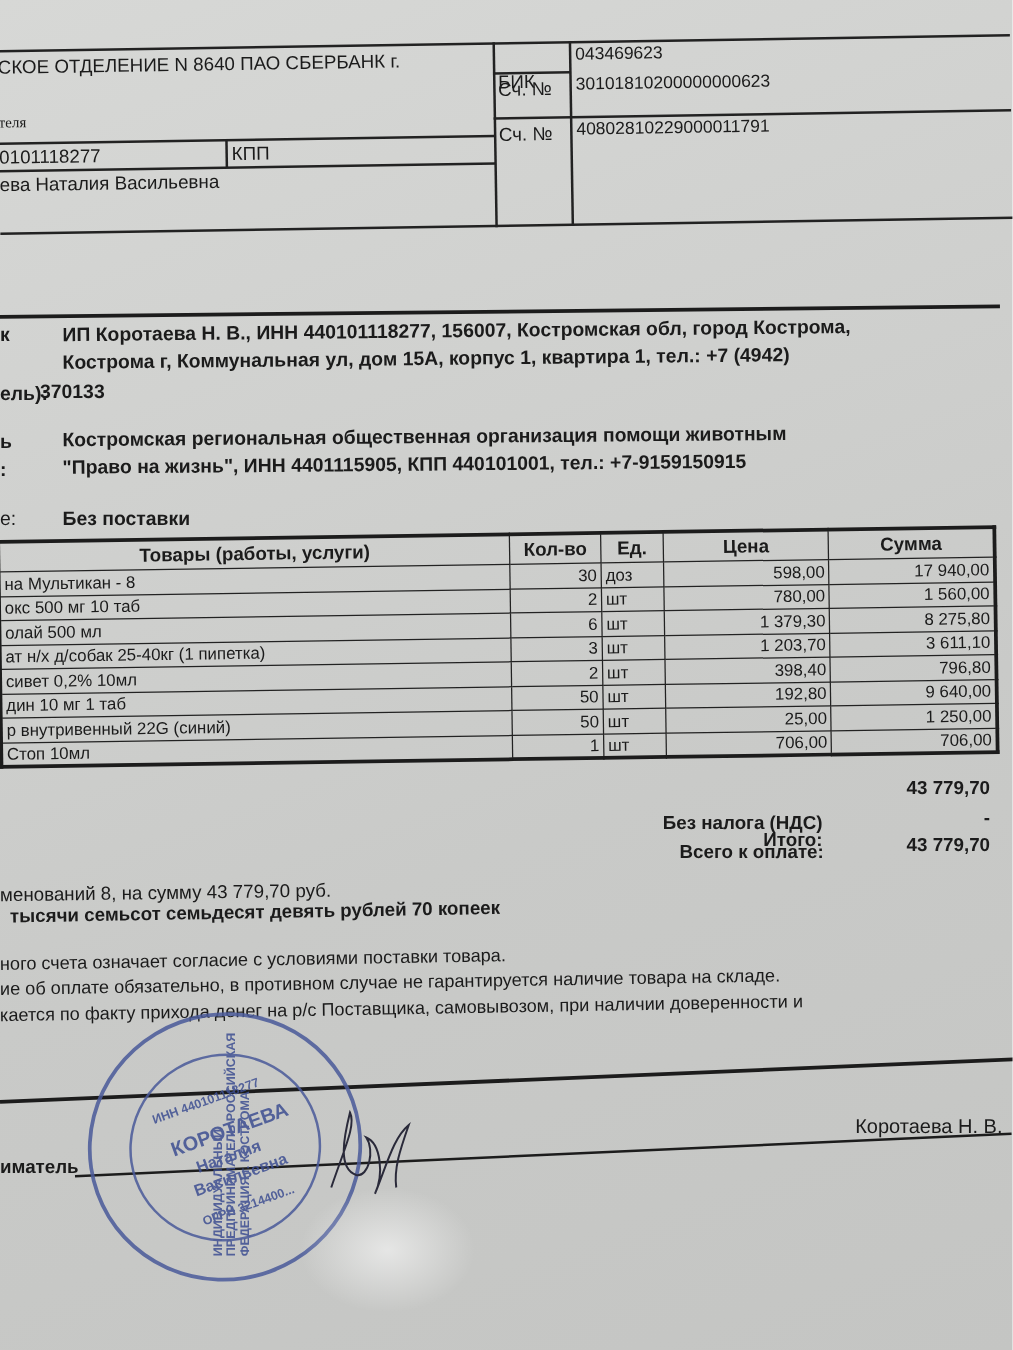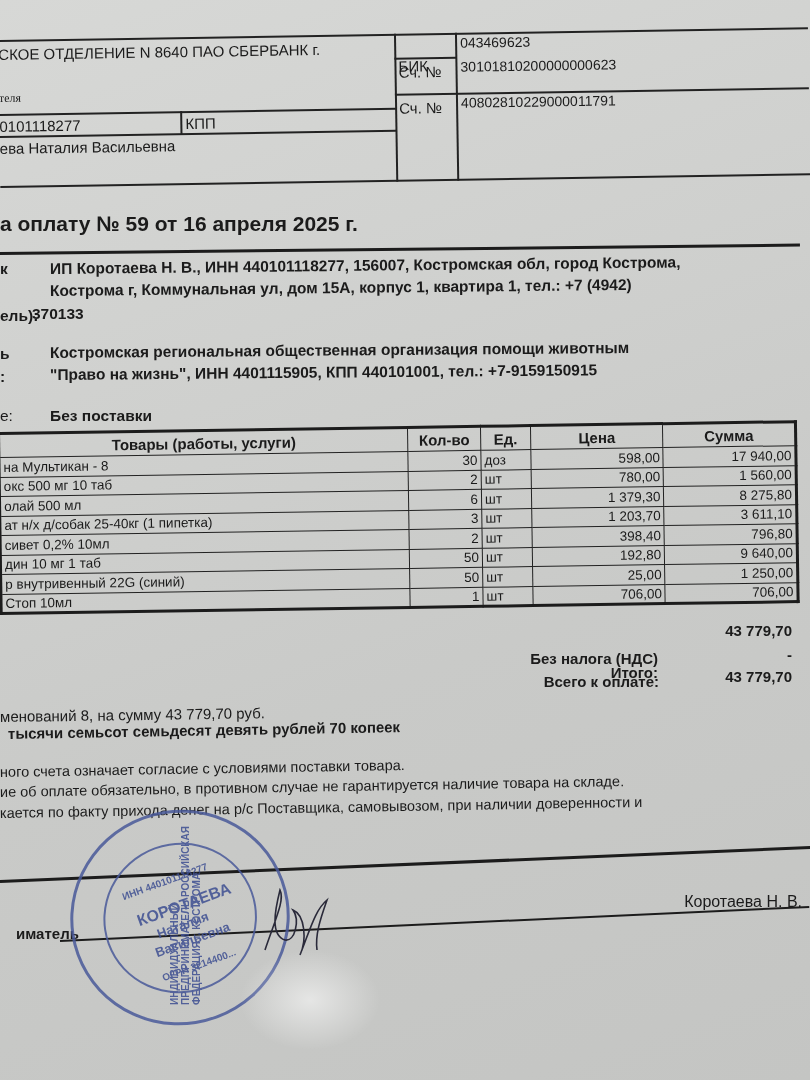--- a/index.html
+++ b/index.html
@@ -68,21 +68,20 @@
     <span class="abs bank-text" style="left:400px;top:30px;">Сч. №</span>
     <span class="abs bank-text" style="left:462px;top:26px;font-size:14px;">30101810200000000623</span>
     <span class="abs bank-text" style="left:0;top:51px;font-size:12px;font-family:Liberation Serif, serif;">теля</span>
     <span class="abs bank-text" style="left:0;top:78px;">0101118277</span>
     <span class="abs bank-text" style="left:186px;top:78px;">КПП</span>
     <span class="abs bank-text" style="left:0;top:100px;">ева Наталия Васильевна</span>
     <span class="abs bank-text" style="left:400px;top:66px;">Сч. №</span>
     <span class="abs bank-text" style="left:462px;top:62px;font-size:14px;">40802810229000011791</span>
   </div>
 
-  <div class="abs title" style="left:0;top:212px;">а оплату № 59 от 16 апреля 2025 г.</div>
   <div class="rule" style="left:0;top:252px;width:800px;transform:rotate(-0.6deg);"></div>
 
   <div class="abs party" style="left:0;top:258px;">к</div>
   <div class="abs party" style="left:0;top:297px;margin-top:8px;">ель):</div>
   <div class="abs party" style="left:50px;top:258px;transform:rotate(-0.6deg);transform-origin:left;">ИП Коротаева Н. В., ИНН 440101118277, 156007, Костромская обл, город Кострома,</div>
   <div class="abs party" style="left:50px;top:280px;transform:rotate(-0.6deg);transform-origin:left;">Кострома г, Коммунальная ул, дом 15А, корпус 1, квартира 1, тел.: +7 (4942)</div>
   <div class="abs party" style="left:32px;top:303px;">370133</div>
 
   <div class="abs party" style="left:0;top:343px;">ь</div>
   <div class="abs party" style="left:0;top:366px;">:</div>
@@ -178,21 +177,21 @@
 
   <div class="abs summary1" style="left:0;top:708px;transform:rotate(-0.8deg);transform-origin:left;">менований 8, на сумму 43 779,70 руб.</div>
   <div class="abs summary2" style="left:8px;top:725px;transform:rotate(-1deg);transform-origin:left;">тысячи семьсот семьдесят девять рублей 70 копеек</div>
 
   <div class="abs terms" style="left:0;top:764px;transform:rotate(-1deg);transform-origin:left;">ного счета означает согласие с условиями поставки товара.</div>
   <div class="abs terms" style="left:0;top:784px;transform:rotate(-1deg);transform-origin:left;">ие об оплате обязательно, в противном случае не гарантируется наличие товара на складе.</div>
   <div class="abs terms" style="left:0;top:805px;transform:rotate(-1deg);transform-origin:left;">кается по факту прихода денег на р/с Поставщика, самовывозом, при наличии доверенности и</div>
 
   <div class="rule" style="left:0;top:880px;width:812px;transform:rotate(-2.4deg);"></div>
 
-  <div class="abs" style="left:16px;top:925px;font-size:15px;font-weight:bold;">иматель</div>
+  <div class="abs" style="left:0;top:925px;font-size:15px;font-weight:bold;">иматель</div>
   <div class="abs" style="right:8px;top:893px;font-size:16px;">Коротаева Н. В.</div>
   <div class="rule" style="left:60px;top:940px;width:750px;height:2px;transform:rotate(-2.6deg);"></div>
 
   <div class="stamp">
     <div class="stamp-inner"></div>
     <span class="stamp-text" style="left:18px;top:80px;font-size:10px;transform:rotate(-70deg);">ИНДИВИДУАЛЬНЫЙ ПРЕДПРИНИМАТЕЛЬ РОССИЙСКАЯ ФЕДЕРАЦИЯ г. КОСТРОМА</span>
     <span class="stamp-text" style="left:60px;top:60px;font-size:10px;">ИНН 440101118277</span>
     <span class="stamp-text" style="left:66px;top:85px;font-size:16px;">КОРОТАЕВА</span>
     <span class="stamp-text" style="left:80px;top:105px;">Наталия</span>
     <span class="stamp-text" style="left:72px;top:122px;">Васильевна</span>

